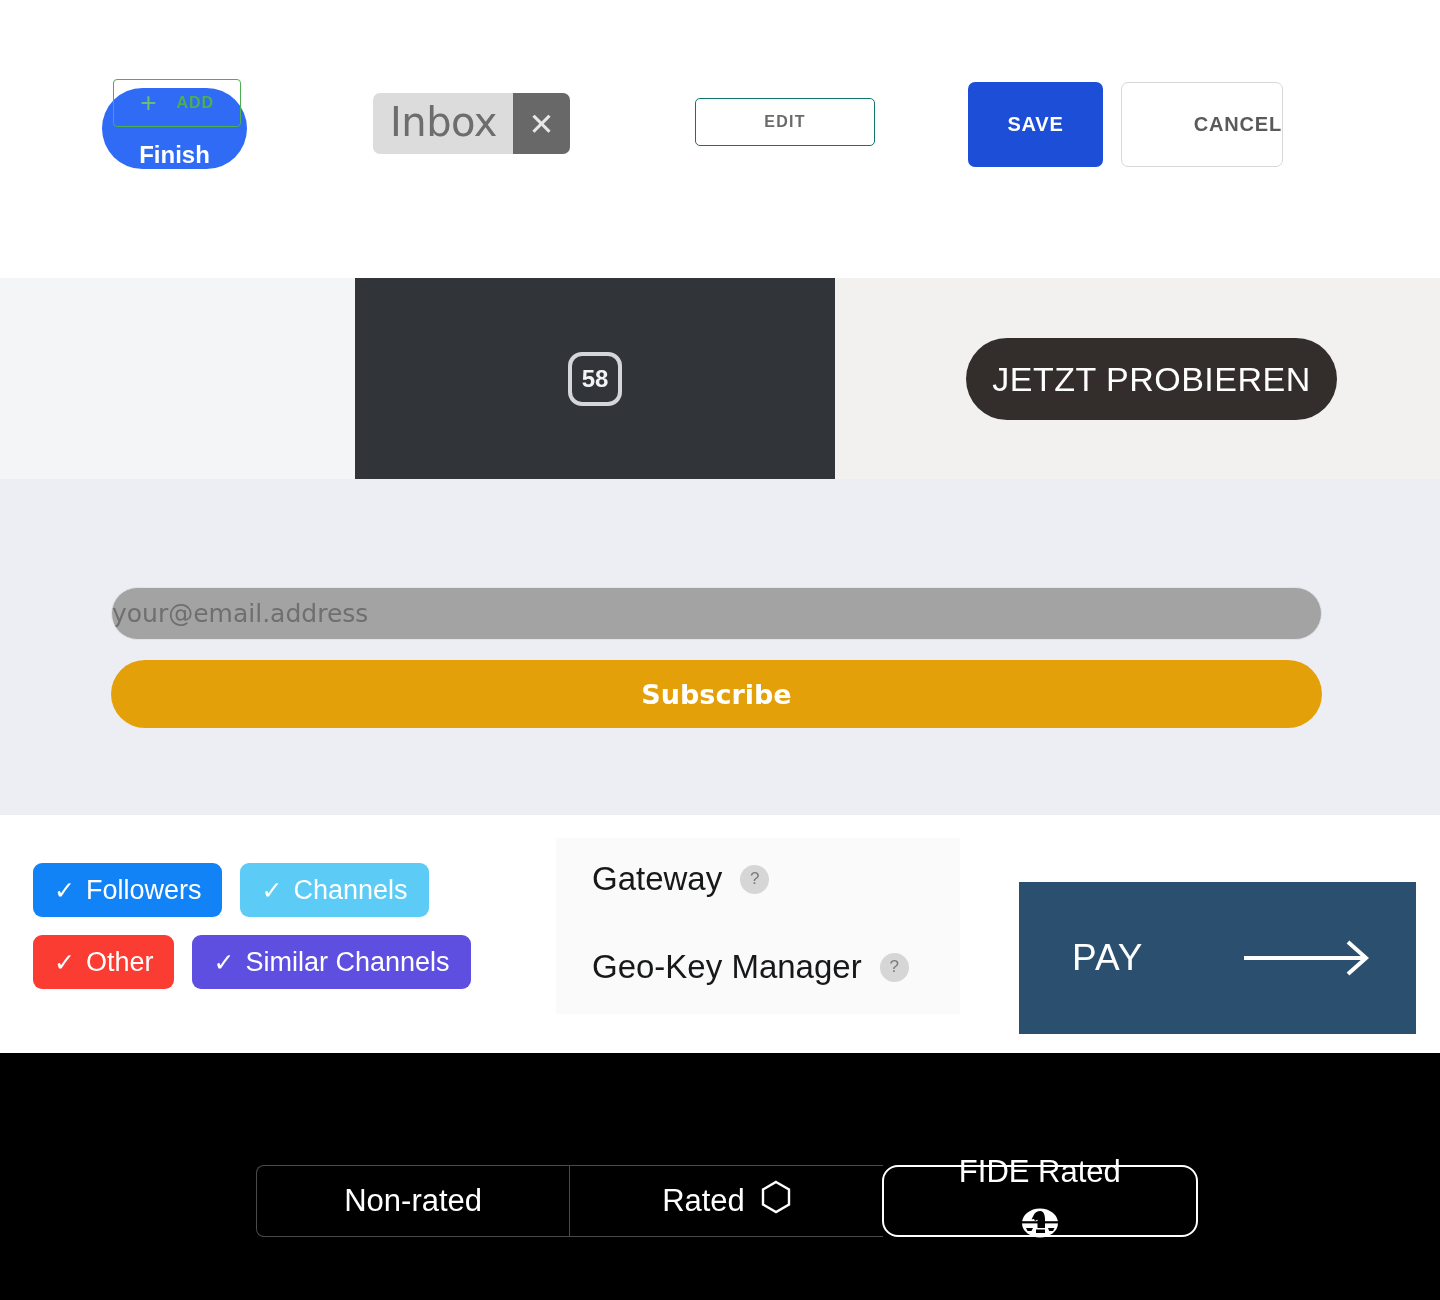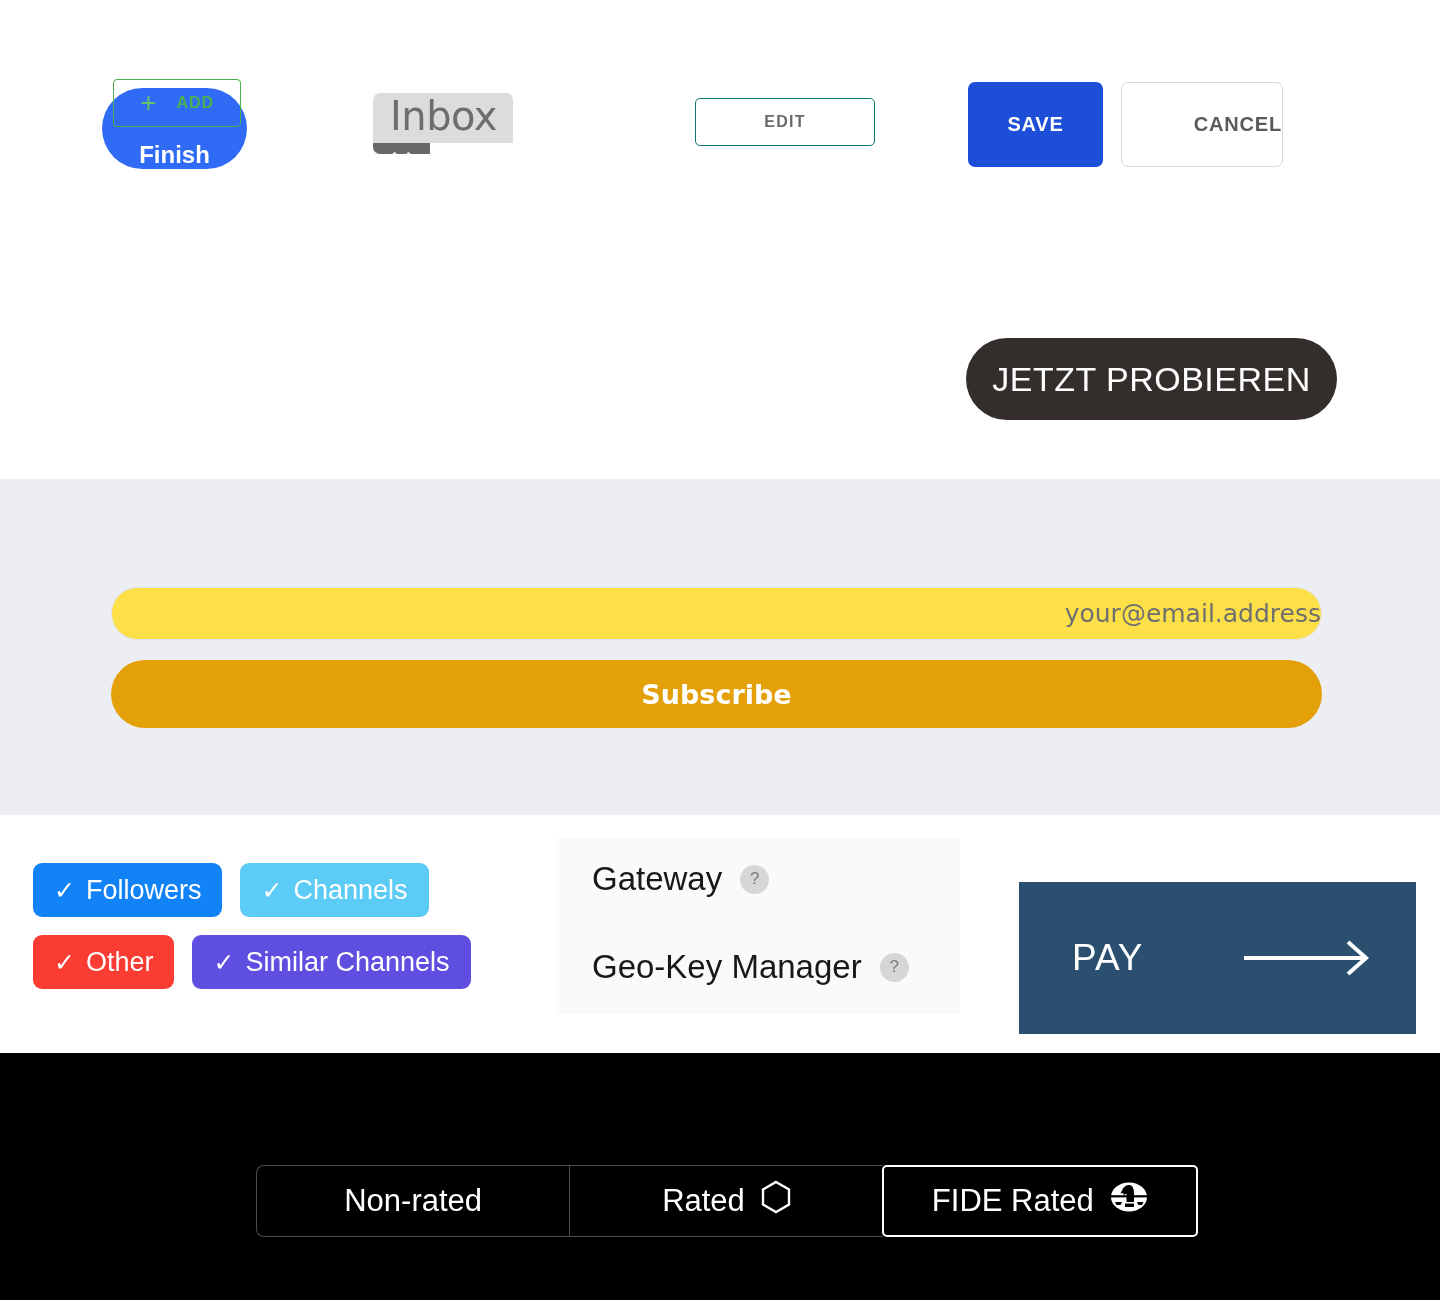--- a/index.html
+++ b/index.html
@@ -27,21 +27,21 @@
     font-family: "Liberation Sans", sans-serif;
     display: flex; align-items: flex-end; justify-content: center;
     cursor: pointer;
   }
 
   
   .inbox-chip {
     position: absolute; left: 373px; top: 93px;
     height: 61px;
     display: flex; align-items: stretch;
-    border-radius: 7px; overflow: hidden; flex-direction: column;
+    border-radius: 7px; overflow: hidden;
   }
   .inbox-chip-label {
     background: #dcdcdc;
     color: #6d6d6d;
     font-size: 40px;
     font-family: "DejaVu Sans", sans-serif;
     display: flex; align-items: center;
     padding: 0 16px 4px 17px;
     letter-spacing: -0.5px;
   }
@@ -141,23 +141,23 @@
   }
 
   
   .band-subscribe {
     position: absolute; left: 0; top: 479px; width: 1440px; height: 336px;
     background: #edeef3;
   }
   .email-input {
     position: absolute; left: 111px; top: 587px;
     width: 1211px; height: 53px;
-    background: #fde047;
+    background: #a3a3a3;
     border: 1px solid #e3e4ea; border-radius: 27px;
-    text-align: right;
+    text-align: left;
     font-size: 25px; color: #4a4a4a;
     font-family: "DejaVu Sans", sans-serif;
     outline: none;
   }
   .email-input::placeholder { color: #6f6f6f; opacity: 1; }
   .subscribe-btn {
     position: absolute; left: 111px; top: 660px;
     width: 1211px; height: 68px;
     background: #e3a008;
     border: none; border-radius: 34px;
@@ -249,23 +249,24 @@
     font-family: "Liberation Sans", sans-serif;
     display: flex; align-items: center; justify-content: center;
     gap: 16px;
     cursor: pointer;
     margin-top: 48px;
   }
   .seg:nth-child(1) { border-radius: 8px 0 0 8px; border-right: none; }
   .seg:nth-child(2) { border-left: 1px solid #4a4a4a; border-right: none; }
   .seg.active {
     border: 2px solid #ffffff;
-    border-radius: 5px;
+    border-radius: 16px;
     z-index: 2;
     margin-left: -1px;
+    flex-direction: column;
   }
   .hex-icon { display: block; }
   .fide-icon { display: block; }
 </style>
 </head>
 <body>
 
 <div class="page">
 
   <div class="band-toolbar">
@@ -285,20 +286,29 @@
 
     <div class="save-btn">
       <span>SAVE</span>
     </div>
 
     <div class="cancel-btn">
       <span>CANCEL</span>
     </div>
   </div>
 
+  <div class="band-tri">
+    <div class="tri-left"></div>
+    <div class="tri-mid">
+      <div class="badge-58">
+        <span>58</span>
+      </div>
+    </div>
+    <div class="tri-right"></div>
+  </div>
 
   <div class="add-btn">
     <span class="add-plus">+</span>
     <span class="add-label">ADD</span>
   </div>
 
   <div class="jetzt-btn">
     <span>JETZT PROBIEREN</span>
   </div>
 

